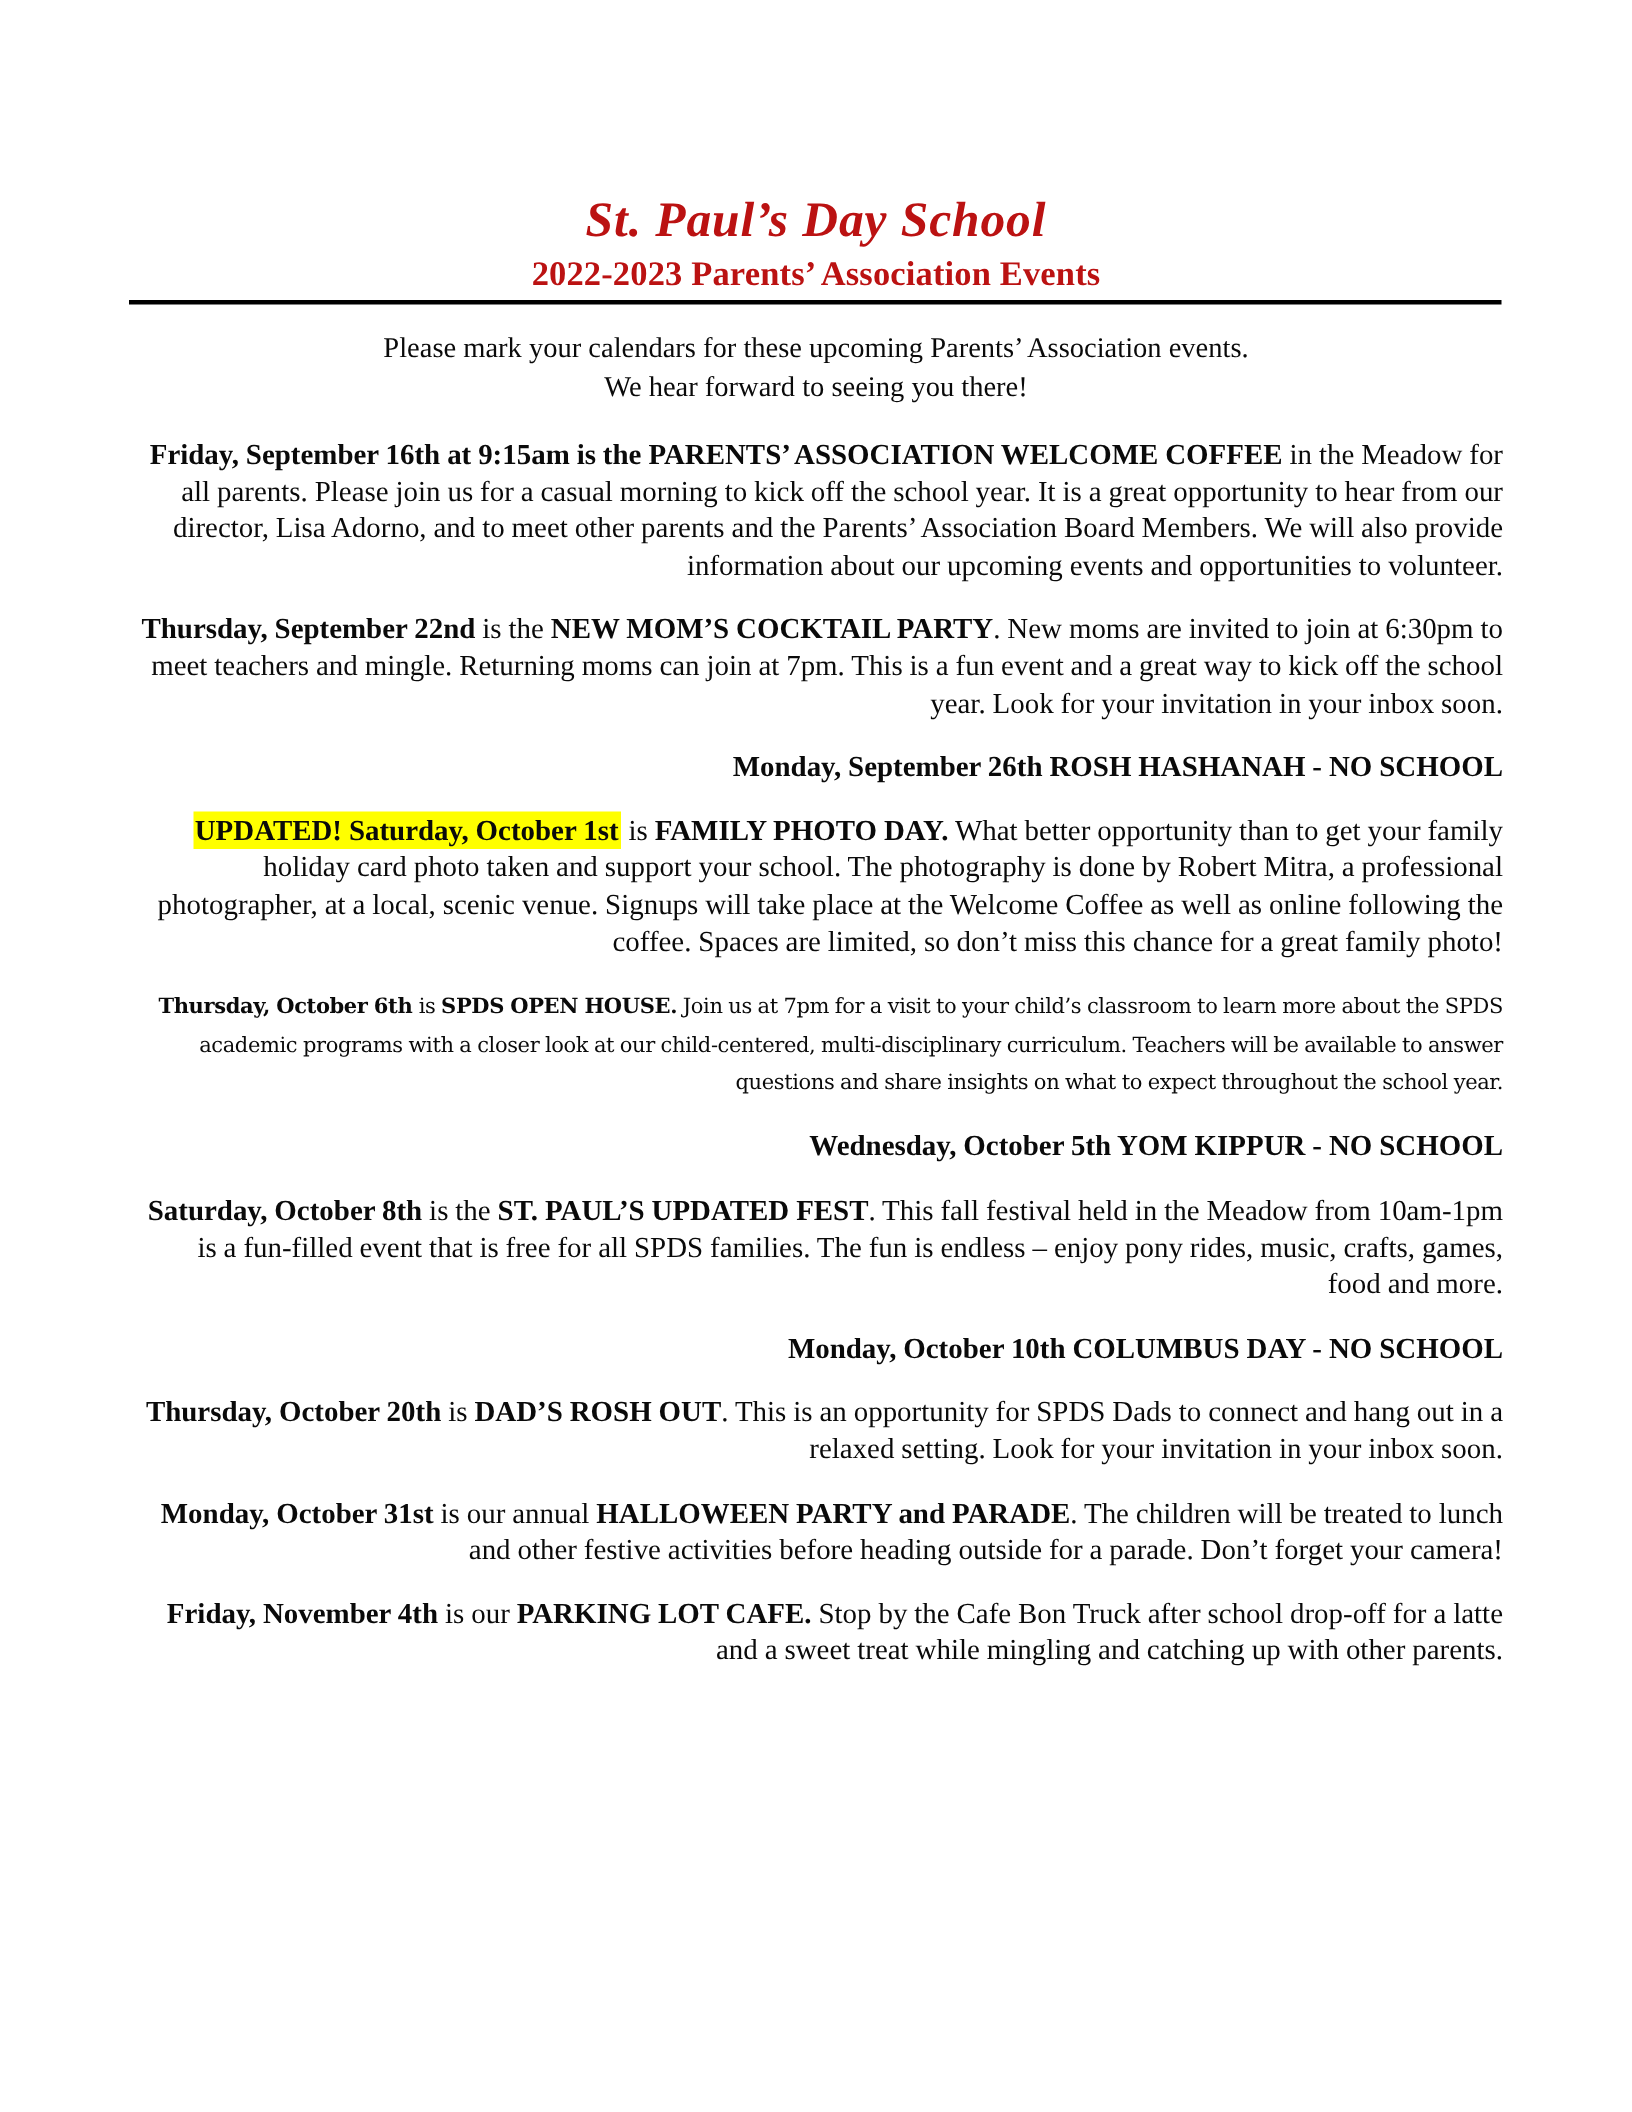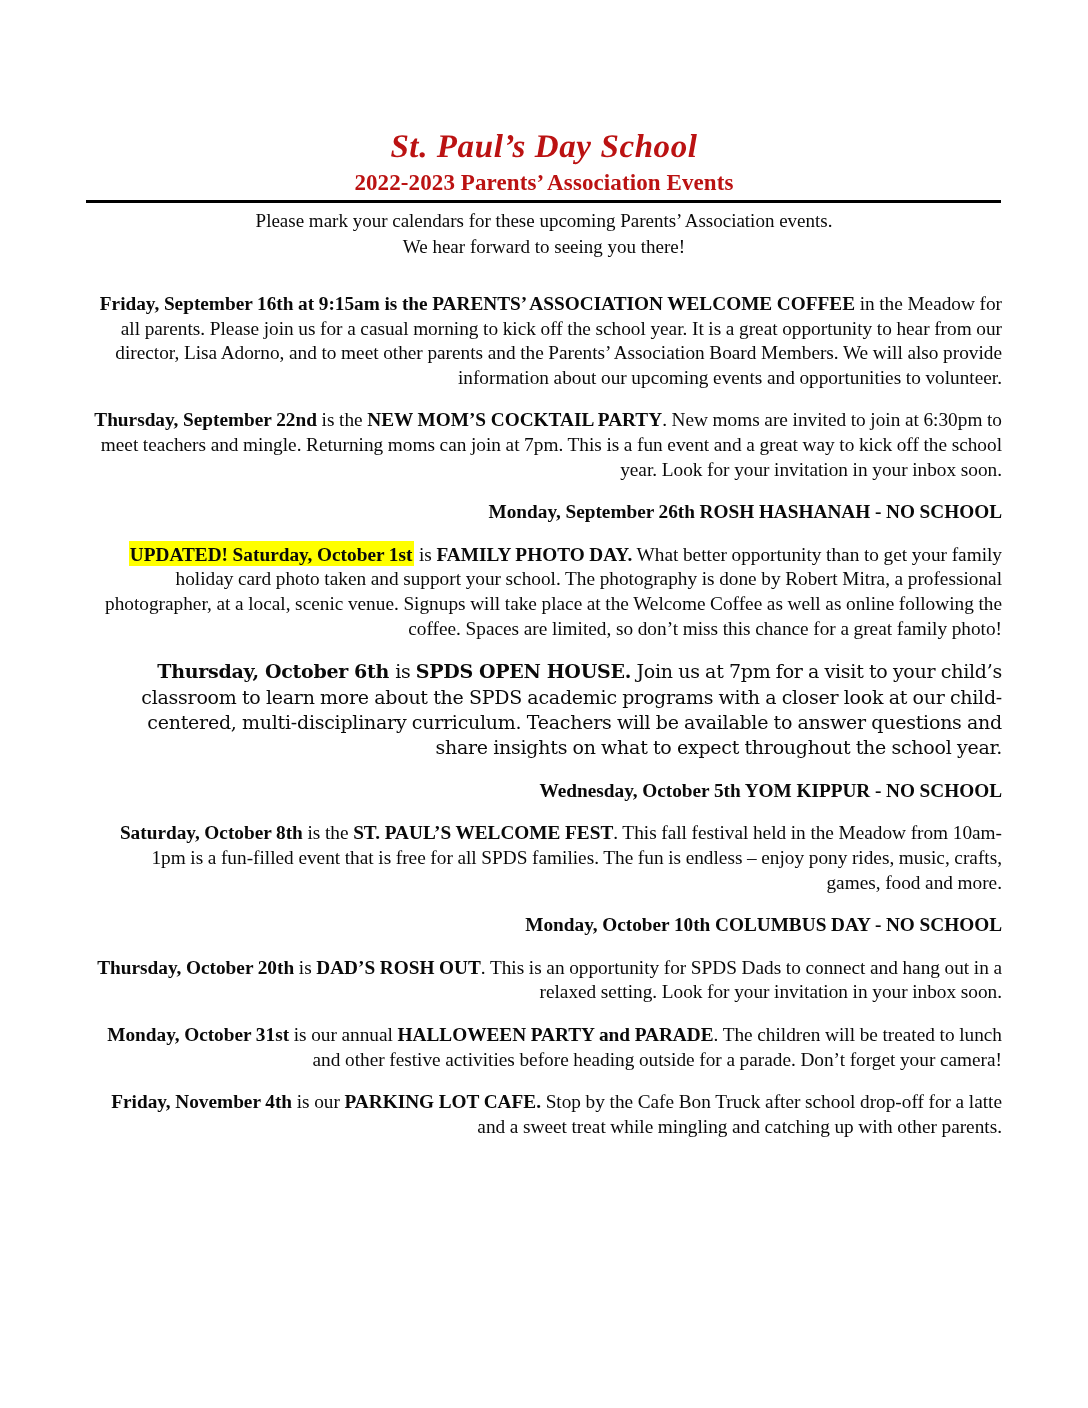--- a/index.html
+++ b/index.html
@@ -57,21 +57,21 @@
     top: 200px;
     width: 915px;
     height: 3px;
     background: #000000;
   }
 
   
   .intro {
     position: absolute;
     left: 0;
-    top: 208px;
+    top: 220px;
     width: 1088px;
     text-align: center;
     font-size: 19px;
     line-height: 26px;
     font-family: "Liberation Serif", "DejaVu Serif", serif;
   }
   .intro div { white-space: nowrap; }
 
   
   .body-col {
@@ -83,21 +83,21 @@
   .event {
     font-family: "Liberation Serif", "DejaVu Serif", serif;
     font-size: 19.3px;
     line-height: 24.6px;
     margin: 0 0 18px 0;
     text-align: right;
     word-spacing: -0.2px;
   }
   .event.alt-font {
     font-family: "DejaVu Serif", "Liberation Serif", serif;
-    font-size: 19px;
+    font-size: 14px;
     line-height: 25.4px;
     word-spacing: -0.4px;
     letter-spacing: -0.25px;
   }
   .b { font-weight: bold; }
   .caps { font-weight: bold; }
   .hl {
     background: #ffff00;
     font-weight: bold;
     padding: 3px 2px 1px 1px;
@@ -142,21 +142,21 @@
 
     <p class="event alt-font">
       <span class="b">Thursday, October 6th </span><span>is </span><span class="caps">SPDS OPEN HOUSE.</span><span> Join us at 7pm for a visit to your child’s classroom to learn more about the SPDS academic programs with a closer look at our child-centered, multi-disciplinary curriculum.  Teachers will be available to answer questions and share insights on what to expect throughout the school year.</span>
     </p>
 
     <p class="event">
       <span class="b">Wednesday, October 5th YOM KIPPUR - NO SCHOOL</span>
     </p>
 
     <p class="event">
-      <span class="b">Saturday, October 8th </span><span>is the </span><span class="caps">ST. PAUL’S WELCOME FEST</span><span>.  This fall festival held in the Meadow from 10am-1pm is a fun-filled event that is free for all SPDS families.  The fun is endless – enjoy pony rides, music, crafts, games, food and more.</span>
+      <span class="b">Saturday, October 8th </span><span>is the </span><span class="caps">ST. PAUL’S UPDATED FEST</span><span>.  This fall festival held in the Meadow from 10am-1pm is a fun-filled event that is free for all SPDS families.  The fun is endless – enjoy pony rides, music, crafts, games, food and more.</span>
     </p>
 
     <p class="event">
       <span class="b">Monday, October 10th COLUMBUS DAY - NO SCHOOL</span>
     </p>
 
     <p class="event">
       <span class="b">Thursday, October 20th </span><span>is </span><span class="caps">DAD’S ROSH OUT</span><span>. This is an opportunity for SPDS Dads to connect and hang out in a relaxed setting. Look for your invitation in your inbox soon.</span>
     </p>
 

